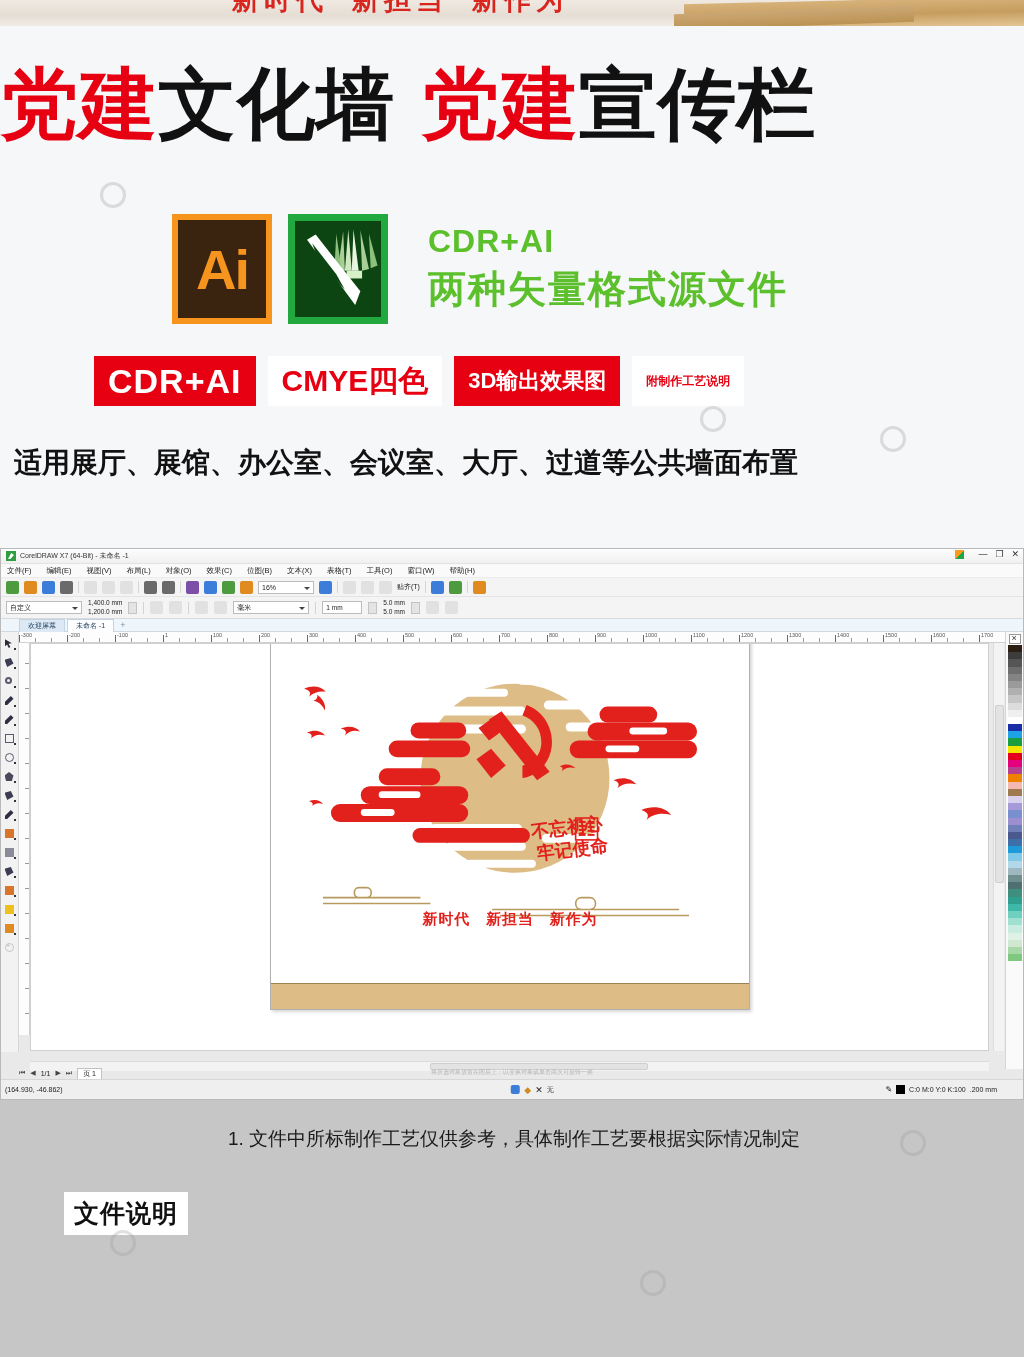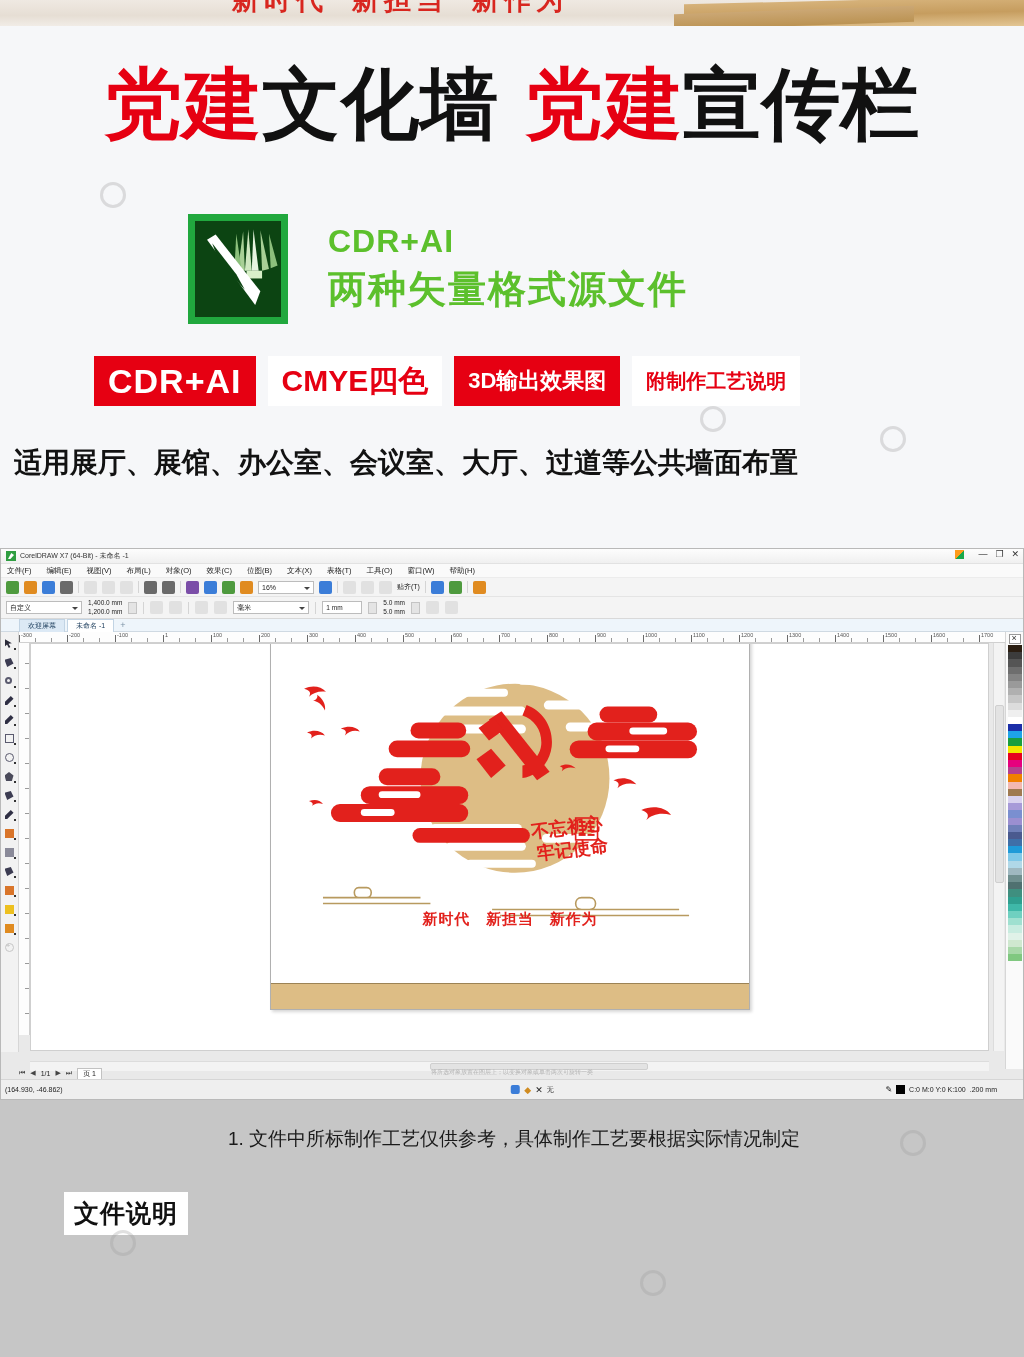--- a/index.html
+++ b/index.html
@@ -35,21 +35,21 @@
     font-family:"Liberation Sans", sans-serif;
   }
   .top-strip .cut-text .sep{ display:inline-block; width:24px; }
 
   
   .promo{
     position:absolute; top:26px; left:0; width:1024px; height:522px;
     background:#f6f7f9;
   }
   .promo-title{
-    text-align:center; margin-top:38px;
+    margin-top:38px;
     font-size:78px; line-height:1.05; font-weight:bold;
     letter-spacing:1px; white-space:nowrap;
     font-family:"Liberation Sans", sans-serif;
   }
   .promo-title .red{ color:#e60012; }
   .promo-title .blk{ color:#111; }
   .promo-title .gap{ display:inline-block; width:26px; }
 
   .apps-row{
     position:absolute; top:184px; left:0; width:1024px; height:118px;
@@ -88,21 +88,21 @@
     display:flex; align-items:center; justify-content:center;
     height:50px; margin-right:12px; padding:0 14px;
     font-weight:bold; font-family:"Liberation Sans", sans-serif;
     white-space:nowrap;
   }
   .badge.solid{ background:#e60012; color:#fff; }
   .badge.outline{ background:#fff; color:#e60012; }
   .b1{ font-size:34px; letter-spacing:1px; }
   .b2{ font-size:30px; }
   .b3{ font-size:22px; }
-  .b4{ font-size:20px; }
+  .b4{ font-size:12px; }
 
   .promo-line1{
     position:absolute; top:418px; left:0; width:812px;
     text-align:center; font-size:28px; font-weight:bold; color:#121212;
     letter-spacing:0px; white-space:nowrap;
     font-family:"Liberation Sans", sans-serif;
   }
   .promo-line2{
     position:absolute; top:476px; left:0; width:1024px;
     text-align:center; font-size:36px; font-weight:bold; color:#e60012;
@@ -362,20 +362,23 @@
     <span class="ring"></span>
   </div>
   <div class="wm" style="left:700px; top:380px;">
     <span class="ring"></span>
   </div>
   <div class="wm" style="left:880px; top:400px;">
     <span class="ring"></span>
   </div>
 
   <div class="apps-row">
+    <div class="ai-icon">
+      <div class="ai-icon-inner">Ai</div>
+    </div>
     <div class="cdr-icon">
       <div class="cdr-icon-inner">
         <svg viewBox="0 0 100 100" style="width:100%;height:100%;">
           <g fill="#cfe8c0">
             <path d="M62 4 L66 52 L58 52 Z"></path>
             <path d="M68 4 L74 52 L66 52 Z" fill="#e8f5e0"></path>
             <path d="M76 5 L86 50 L78 52 Z" fill="#a8d096"></path>
             <path d="M86 9 L96 46 L88 49 Z" fill="#8cc07c"></path>
             <path d="M56 6 L58 52 L50 50 Z" fill="#a8d096"></path>
             <path d="M48 9 L54 50 L46 47 Z" fill="#8cc07c"></path>

